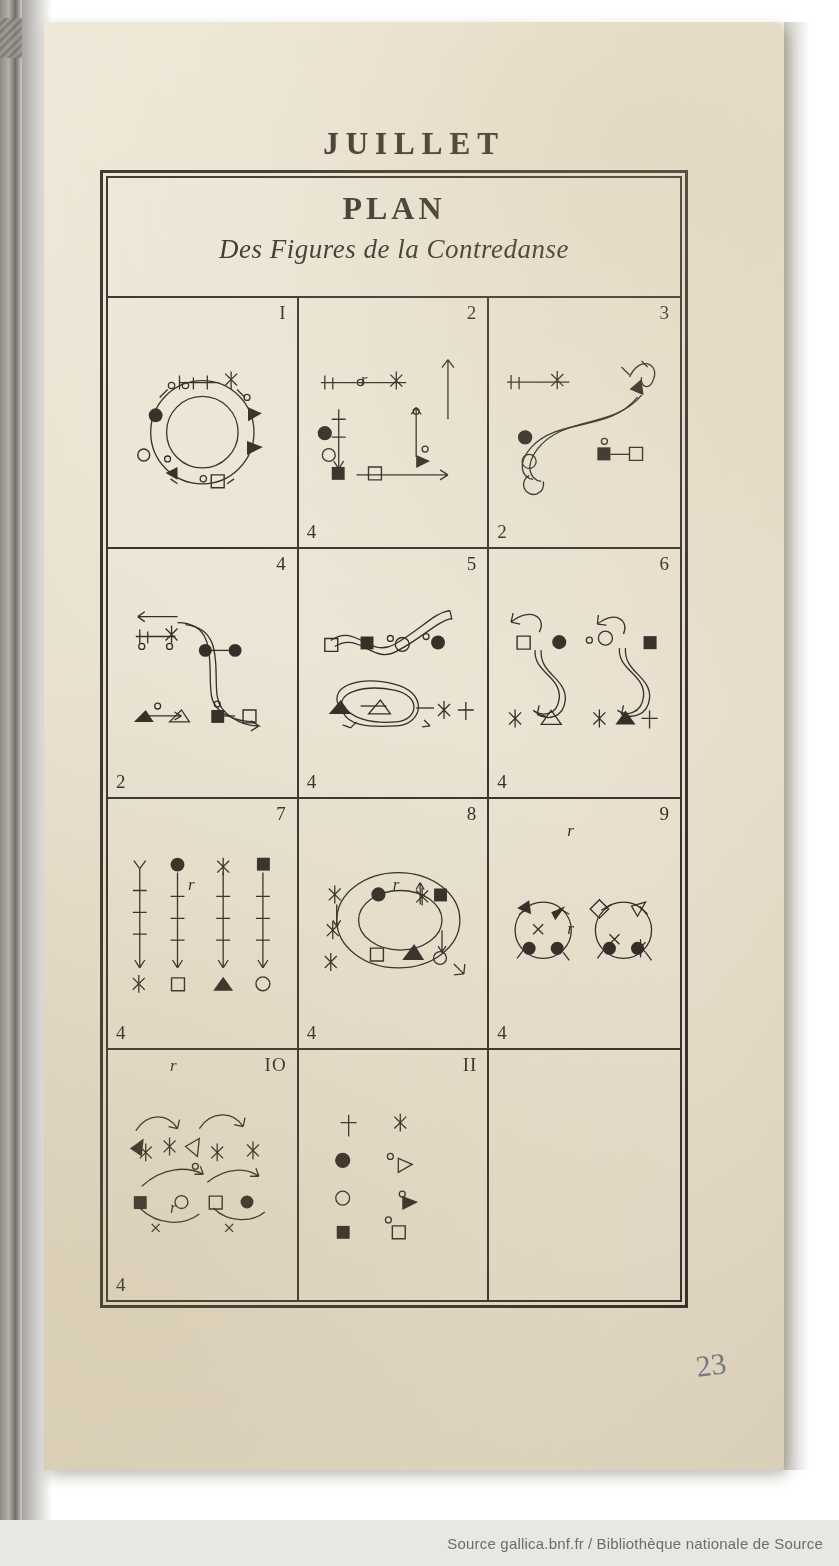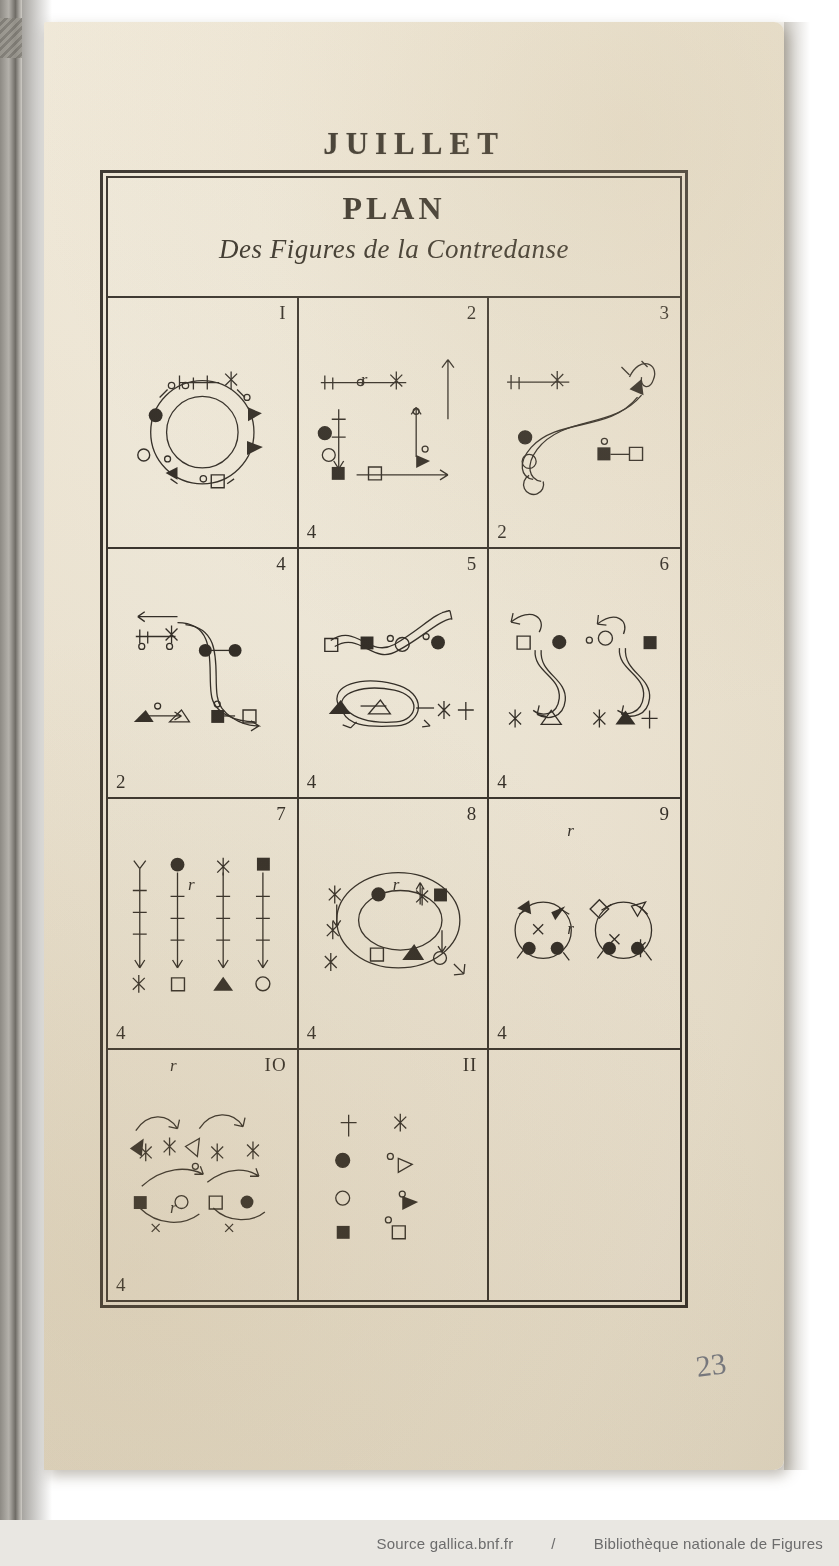--- a/index.html
+++ b/index.html
@@ -191,21 +191,20 @@
     background: #e9e7e2;
     display: flex;
     align-items: center;
     justify-content: flex-end;
     padding-right: 16px;
     box-sizing: border-box;
     font-family: "Liberation Sans", sans-serif;
     font-size: 15px;
     color: #6c6c6c;
     letter-spacing: .2px;
-    gap: 34px;
   }
   #source-bar .sep { margin: 0 4px; }
 </style>
 </head>
 <body>
 
 <div id="scan">
 
   <div id="gutter">
     <div id="gutter-tape"></div>
@@ -545,16 +544,16 @@
     </div>
 
     <div id="pencil-num">23</div>
   </div>
 
   <div id="leaf-right-shadow"></div>
 
   <div id="source-bar">
     <span>Source gallica.bnf.fr</span>
     <span class="sep">/</span>
-    <span>Bibliothèque nationale de Figures</span>
+    <span>Bibliothèque nationale de Source</span>
   </div>
 
 </div>
 
 </body></html>

